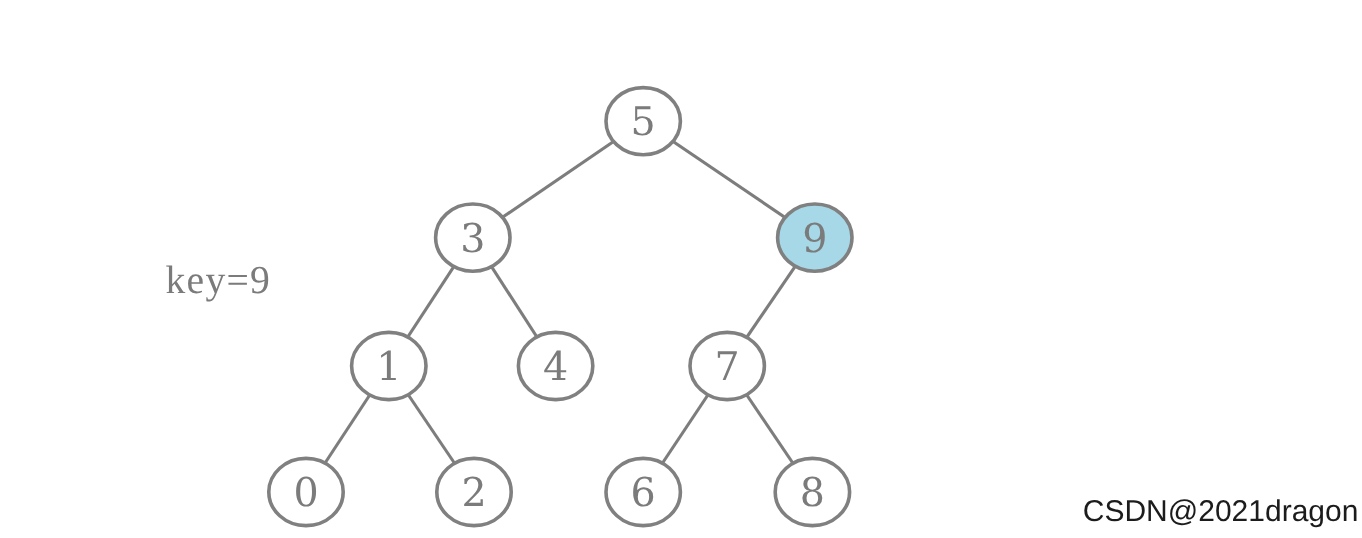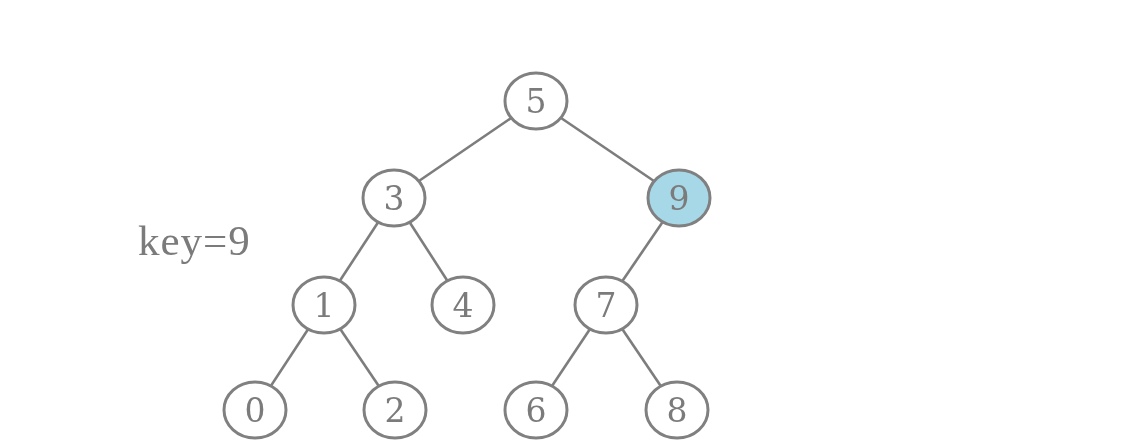--- a/index.html
+++ b/index.html
@@ -13,21 +13,21 @@
     height: 448px;
     background: #ffffff;
     overflow: hidden;
     font-family: "Liberation Serif", serif;
   }
   .key-label {
     position: absolute;
     left: 138px;
     top: 216px;
     font-family: "Liberation Serif", serif;
-    font-size: 43px;
+    font-size: 33px;
     color: #7b7b7b;
     letter-spacing: 1px;
     user-select: none;
   }
   svg.tree {
     position: absolute;
     left: 0;
     top: 0;
   }
   .node-label {
@@ -93,13 +93,14 @@
       <g>
         <ellipse cx="536" cy="410" rx="31" ry="28" fill="#ffffff" stroke="#808080" stroke-width="3"></ellipse>
         <text x="536" y="410" dy="0.36em" text-anchor="middle" fill="#7b7b7b" class="node-label">6</text>
       </g>
       <g>
         <ellipse cx="677" cy="410" rx="31" ry="28" fill="#ffffff" stroke="#808080" stroke-width="3"></ellipse>
         <text x="677" y="410" dy="0.36em" text-anchor="middle" fill="#7b7b7b" class="node-label">8</text>
       </g>
     </svg>
   <div class="key-label">key=9</div>
+  <div class="watermark">CSDN@2021dragon</div>
 </div>
 
 </body></html>

